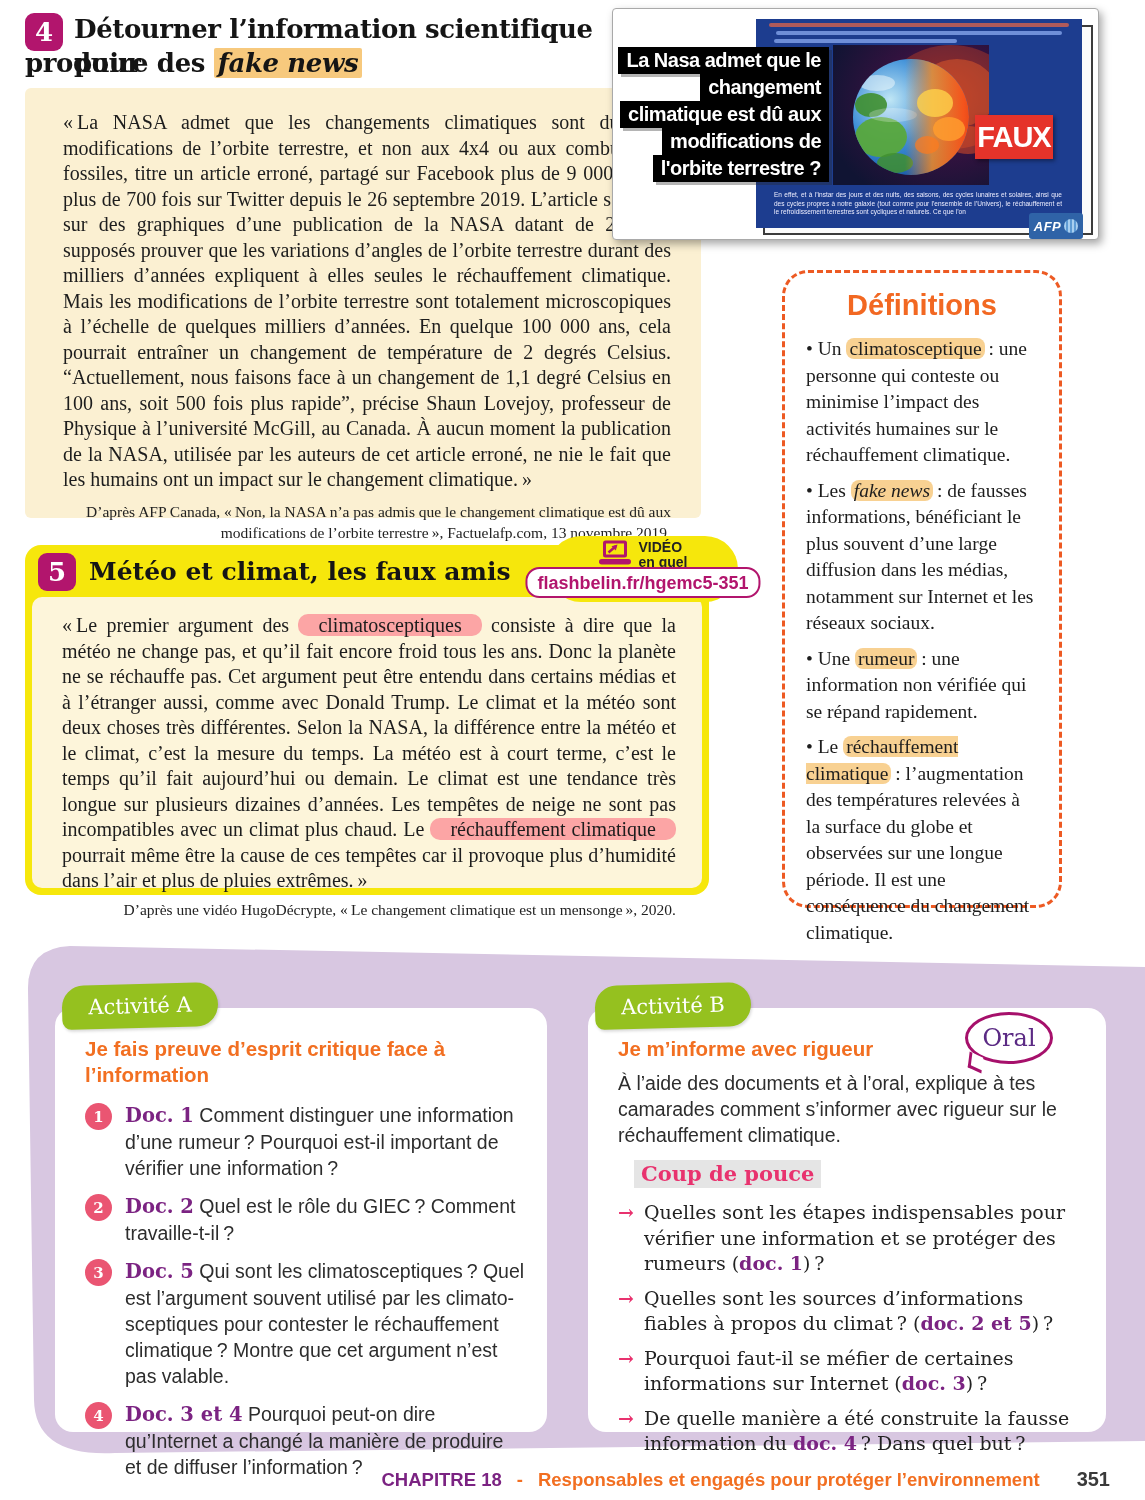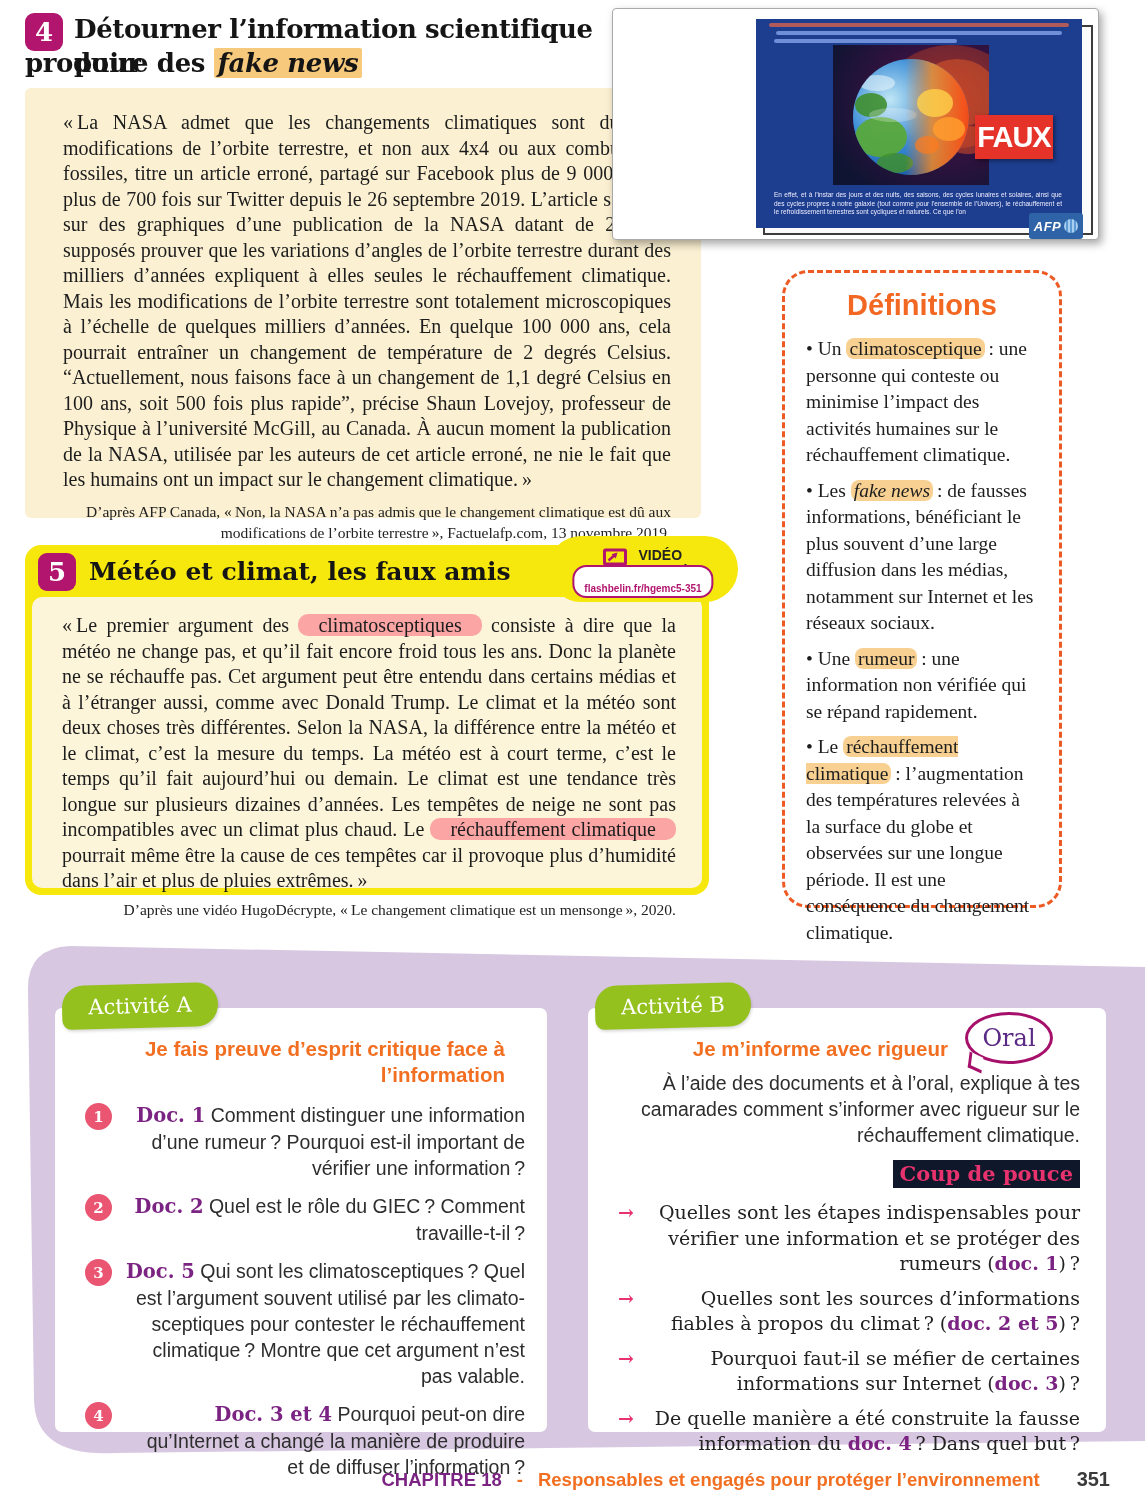--- a/index.html
+++ b/index.html
@@ -53,46 +53,46 @@
   .def-title{text-align:center;color:#f26822;font-weight:bold;font-size:29px;margin-bottom:14px;}
   .def-item{font-family:"Liberation Serif",serif;font-size:19.5px;line-height:26.5px;color:#1d1d1d;
             margin-bottom:9px;}
 
   
   .doc5-box{left:25px;top:545px;width:684px;height:350px;background:#f6e70c;border-radius:16px;}
   .doc5-inner{left:7px;top:52px;width:670px;height:291px;background:#fdf5da;border-radius:10px;
               box-sizing:border-box;padding:16px 26px 0 30px;}
   .doc5-title{left:64px;top:12px;font-family:"DejaVu Serif",serif;font-weight:bold;font-size:25px;color:#151515;}
   .video-blob{left:548px;top:536px;width:190px;height:66px;background:#f6e70c;border-radius:34px;}
-  .video-top{display:flex;align-items:flex-start;justify-content:center;gap:6px;padding-top:12px;}
+  .video-top{display:flex;align-items:flex-start;justify-content:center;gap:6px;padding-top:4px;}
   .video-lab{font-size:14px;font-weight:bold;color:#222;line-height:15px;}
   .video-pill{position:absolute;left:50%;transform:translateX(-50%);bottom:4px;background:#fff;
-              border:2px solid #b2156d;border-radius:14px;padding:16px 10px 2px 10px;
-              color:#b2156d;font-weight:bold;font-size:10px;white-space:nowrap;text-align:center;}
+              border:2px solid #b2156d;border-radius:14px;padding:4px 10px 2px 10px;
+              color:#b2156d;font-weight:bold;font-size:18px;white-space:nowrap;text-align:center;}
 
   
   .panel-svg{left:0;top:938px;}
-  .act-card{background:#fff;border-radius:7px;text-align:right;}
+  .act-card{background:#fff;border-radius:18px;}
   .card-a{left:55px;top:1008px;width:492px;height:424px;}
   .card-b{left:588px;top:1008px;width:518px;height:424px;}
   .act-pill{height:44px;background:#95c11f;border-radius:24px 24px 24px 10px;color:#fff;
             font-family:"DejaVu Serif",serif;font-size:21px;display:flex;align-items:center;
             justify-content:center;transform:rotate(-1.5deg);box-shadow:1px 2px 3px rgba(0,0,0,.15);}
   .pill-a{left:62px;top:984px;width:156px;}
   .pill-b{left:595px;top:984px;width:156px;}
   .act-head{color:#f26f21;font-weight:bold;font-size:20.5px;line-height:26px;}
   .qitem{display:flex;margin-bottom:12px;}
   .qnum{flex:0 0 27px;width:27px;height:27px;border-radius:50%;background:#ea5572;color:#fff;
         font-family:"DejaVu Serif",serif;font-weight:bold;font-size:15px;display:flex;
         align-items:center;justify-content:center;margin-top:1px;}
   .qtext{margin-left:13px;font-size:19.5px;line-height:26px;color:#2d2d2d;}
   .docref{font-family:"DejaVu Serif",serif;font-weight:bold;color:#7b2382;}
   .intro-b{font-size:19.5px;line-height:26px;color:#2d2d2d;}
-  .coup{display:inline-block;background:#0f172a;color:#e8326e;font-family:"DejaVu Serif",serif;
-        font-weight:bold;font-size:21px;padding:1px 7px 2px 7px;margin:12px 0 12px 0;}
+  .coup{display:inline-block;background:#e5e5e5;color:#e8326e;font-family:"DejaVu Serif",serif;
+        font-weight:bold;font-size:21px;padding:1px 7px 2px 7px;margin:12px 0 12px 16px;}
   .bullet{position:relative;padding-left:26px;font-family:"DejaVu Serif",serif;font-size:19px;
           line-height:25.5px;color:#222;margin-bottom:9px;}
   .bullet .arr{position:absolute;left:0;top:0;color:#e8326e;font-weight:bold;font-size:19px;}
   .oral{left:965px;top:1012px;width:82px;height:46px;border:3px solid #a6106b;border-radius:50%;
         background:#fff;display:flex;align-items:center;justify-content:center;
         font-family:"DejaVu Serif",serif;font-size:24px;color:#5b2a84;z-index:3;}
   .oral::after{content:'';position:absolute;left:0;bottom:-9px;width:12px;height:12px;background:#fff;
         border-left:3px solid #a6106b;border-bottom:3px solid #a6106b;transform:rotate(25deg) skewX(18deg);}
 
   
@@ -164,20 +164,27 @@
           <ellipse cx="60" cy="70" rx="24" ry="7" fill="#ffffff" opacity="0.25"></ellipse>
           <rect x="72" y="0" width="90" height="144" fill="url(#fire)"></rect>
           <ellipse cx="102" cy="58" rx="18" ry="14" fill="#ffd24a" opacity="0.8"></ellipse>
           <ellipse cx="116" cy="84" rx="16" ry="12" fill="#ff9c2e" opacity="0.85"></ellipse>
           <ellipse cx="94" cy="100" rx="12" ry="9" fill="#ff7a1e" opacity="0.7"></ellipse>
         </g>
       </svg>
       <div class="abs afp-smalltext">En effet, et à l’instar des jours et des nuits, des saisons, des cycles lunaires et solaires, ainsi que des cycles propres à notre galaxie (tout comme pour l’ensemble de l’Univers), le réchauffement et le refroidissement terrestres sont cycliques et naturels. Ce que l’on</div>
     </div>
 
+    <div class="abs headline-col">
+      <span class="headline-line">La Nasa admet que le</span>
+      <span class="headline-line">changement</span>
+      <span class="headline-line">climatique est dû aux</span>
+      <span class="headline-line">modifications de</span>
+      <span class="headline-line">l'orbite terrestre ?</span>
+    </div>
     <div class="abs faux">FAUX</div>
     <div class="abs afp-logo">
       <span class="afp-text">AFP</span>
       <span class="afp-globe"></span>
     </div>
   </div>
 
   <div class="abs def-box">
     <div class="def-title">Définitions</div>
     <div class="def-item">

